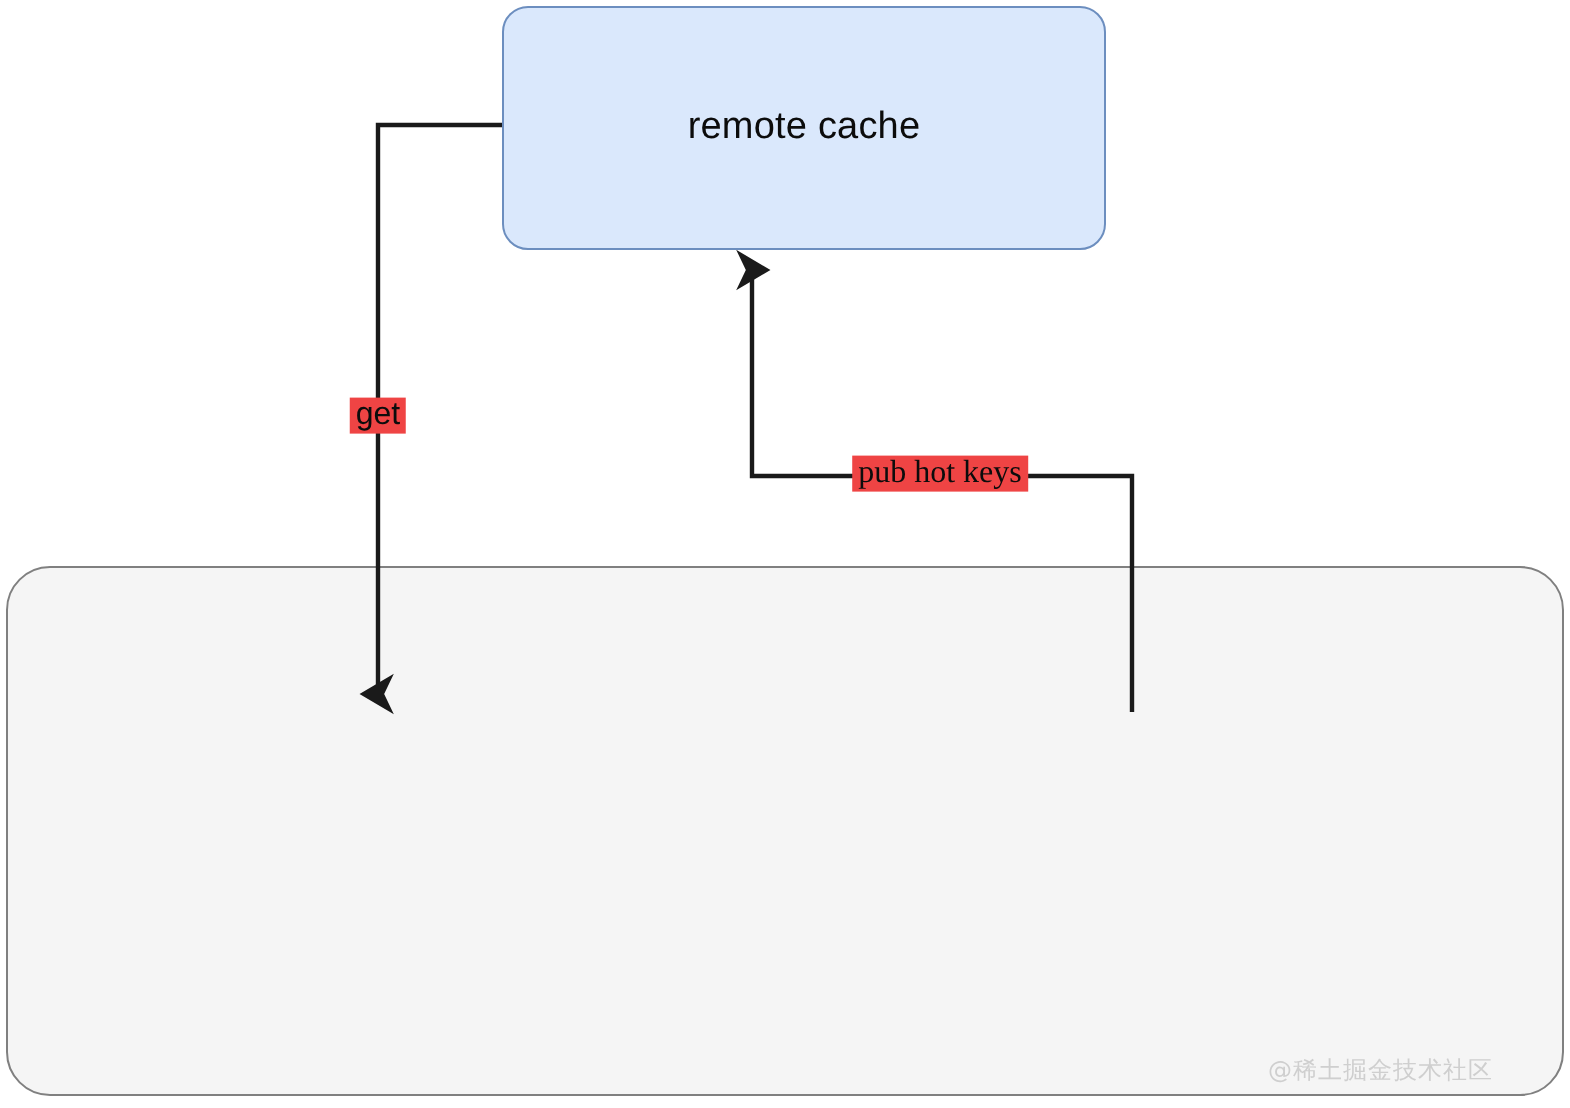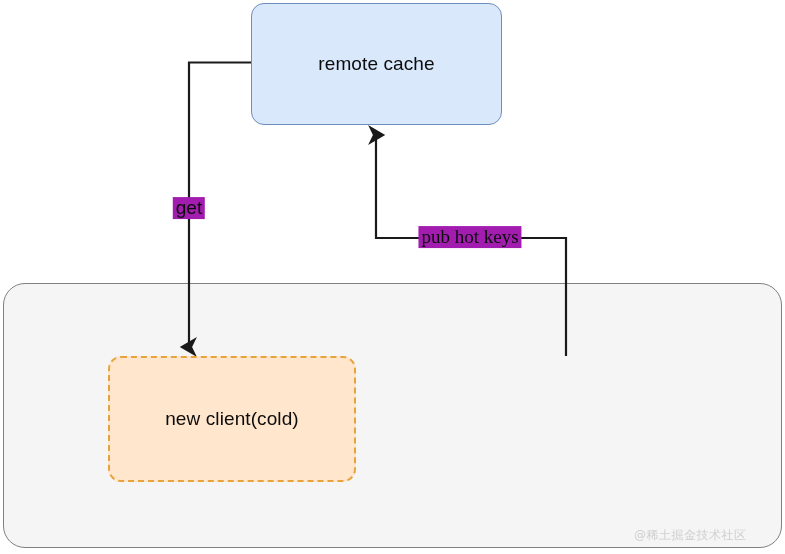--- a/index.html
+++ b/index.html
@@ -60,23 +60,23 @@
     top: 0;
     width: 785px;
     height: 554px;
     overflow: visible;
     pointer-events: none;
   }
 
   
   .edge-label {
     position: absolute;
-    font-size: 19px;
+    font-size: 16px;
     color: #0c0c0c;
-    background: #a21caf;
+    background: #ef4444;
     padding: 0 3px;
     white-space: nowrap;
     line-height: 1.15;
     transform: translate(-50%, -50%);
   }
 
   
   .watermark {
     position: absolute;
     font-size: 12px;
@@ -105,27 +105,24 @@
 
     <g>
       <path d="M 251,62.5 L 189,62.5 L 189,347" fill="none" stroke="#1a1a1a" stroke-width="2.2" stroke-linejoin="miter" stroke-linecap="butt" marker-end="url(#arrow-head)"></path>
     </g>
 
     <g>
       <path d="M 566,356 L 566,238 L 376,238 L 376,135" fill="none" stroke="#1a1a1a" stroke-width="2.2" stroke-linejoin="miter" stroke-linecap="butt" marker-end="url(#arrow-head-up)"></path>
     </g>
   </svg>
 
-  <div class="node node-blue" id="node-remote-cache" style="left: 251px; top: 3px; width: 251px; height: 122px;">
+  <div class="node node-blue" id="node-remote-cache" style="left: 251px; top: 3px; width: 302px; height: 122px;">
     <span>remote cache</span>
   </div>
 
-  <div class="node node-orange" id="node-new-client-cold" style="left: 108px; top: 356px; width: 248px; height: 126px;">
-    <span>new client(cold)</span>
-  </div>
 
 
   <div class="edge-label" id="label-get" style="left: 189px; top: 208px;">get</div>
 
   <div class="edge-label" id="label-pub-hot-keys" style="left: 470px; top: 237px; font-family: Liberation Serif, serif;">pub hot keys</div>
 
   <div class="watermark" id="watermark" style="left: 634px; top: 527px;">@稀土掘金技术社区</div>
 
 </div>
 

